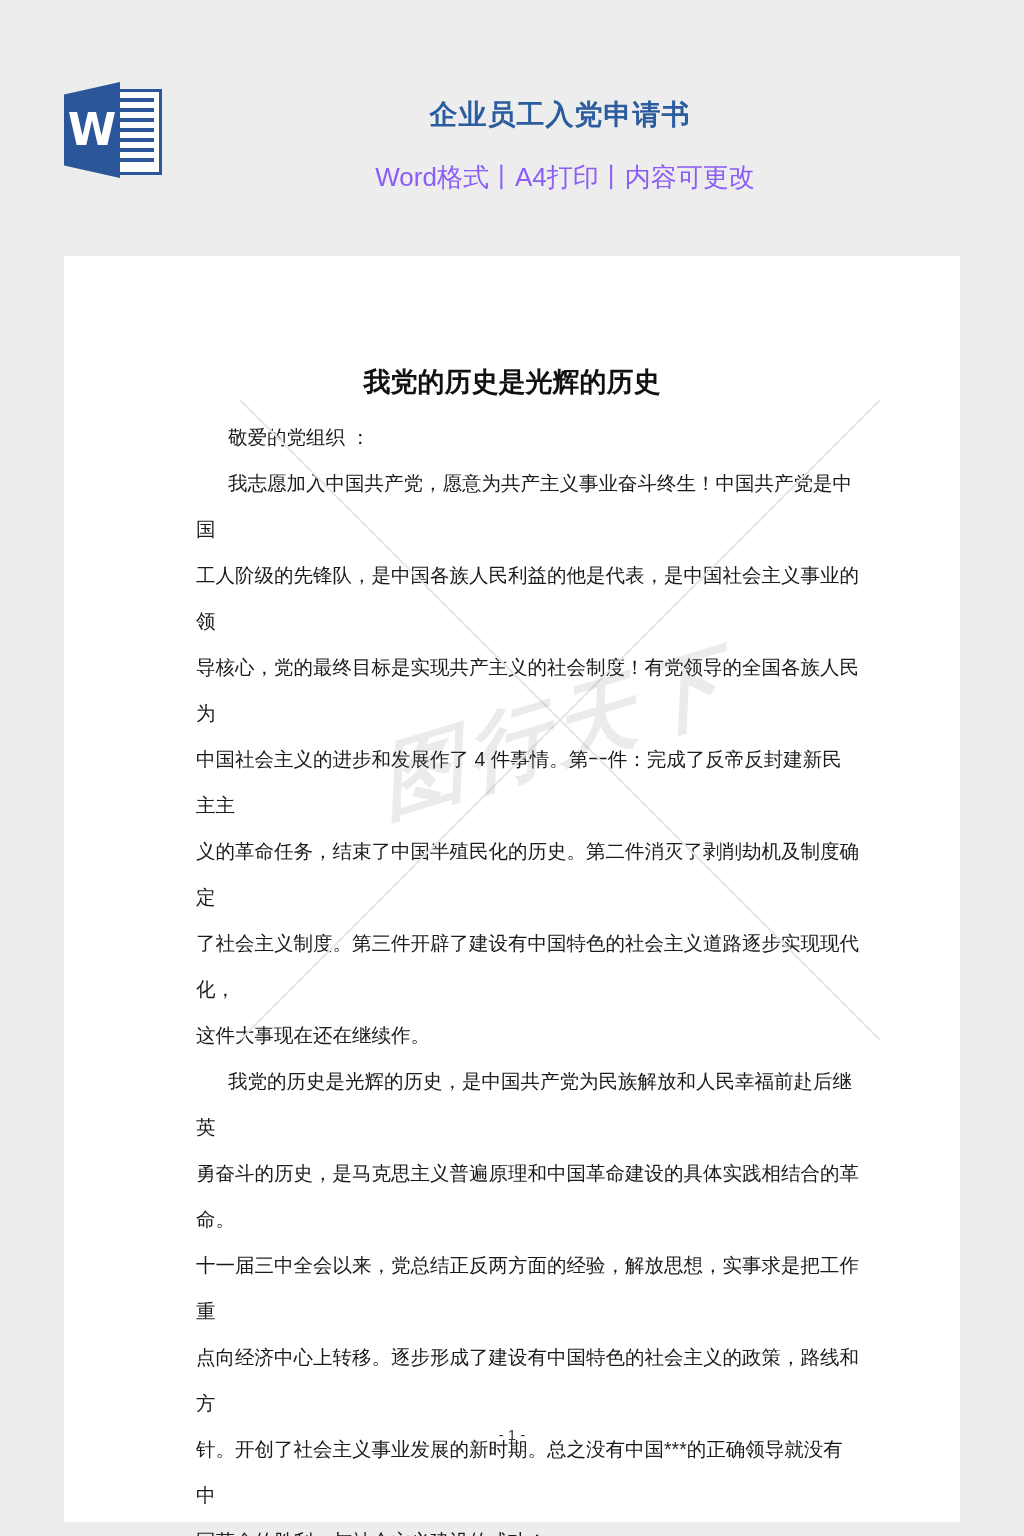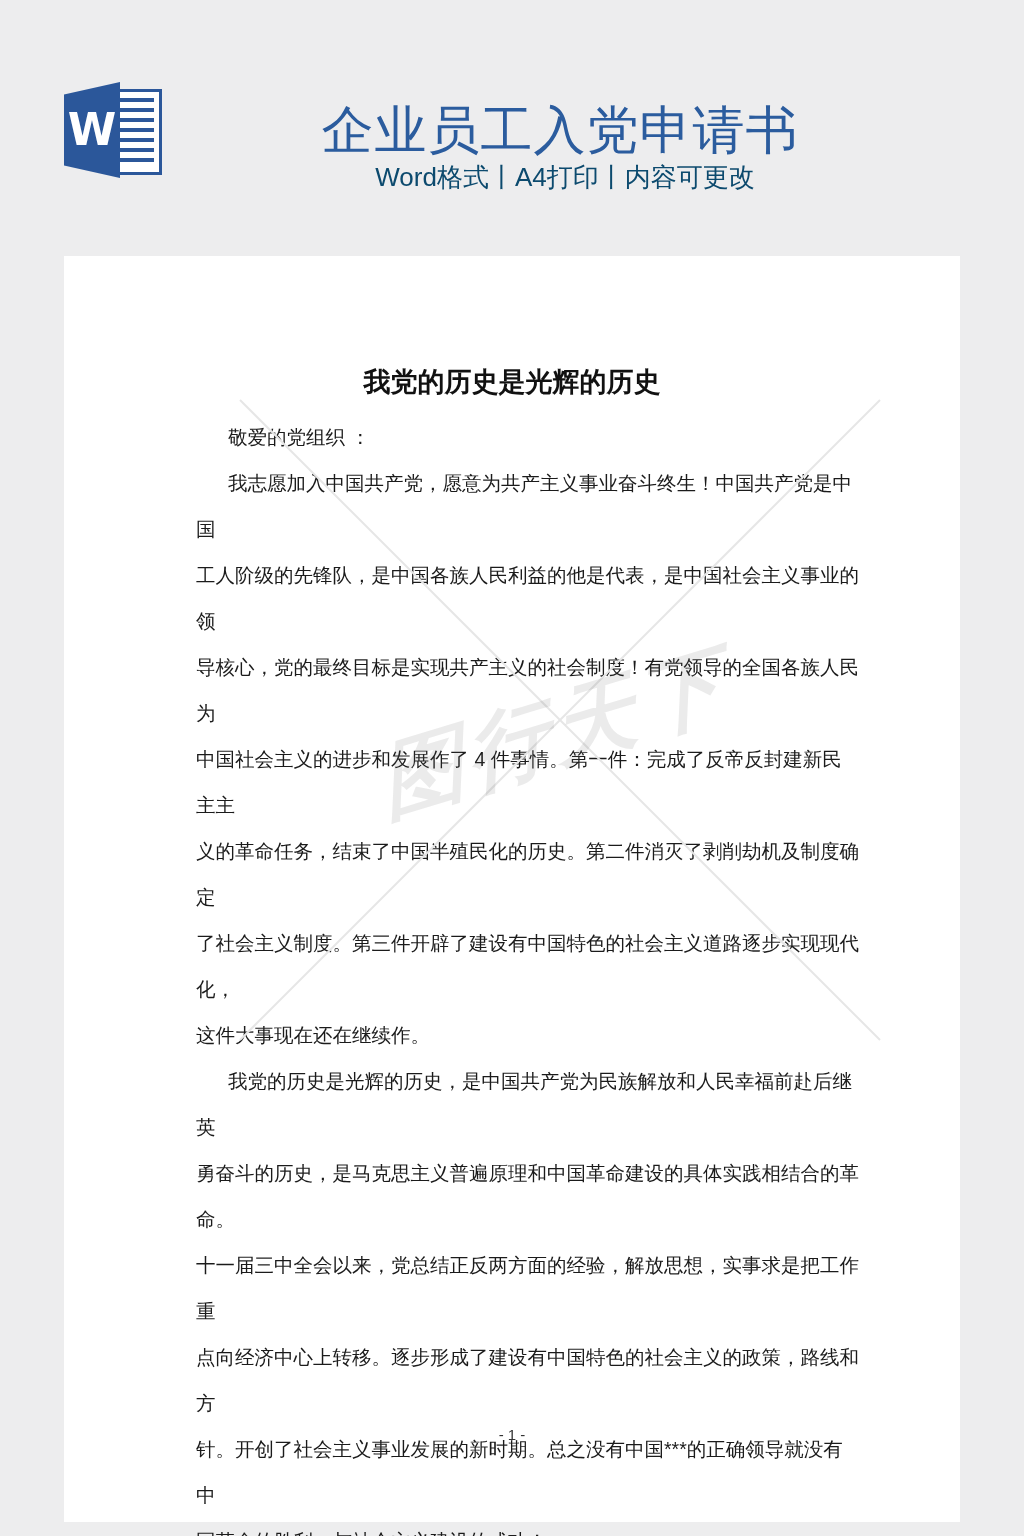--- a/index.html
+++ b/index.html
@@ -27,26 +27,26 @@
     background:#2b579a;
     clip-path:polygon(0 13%,100% 0,100% 100%,0 87%);
     display:flex;align-items:center;justify-content:center;
   }
   .word-icon .flag .w{
     color:#fff;font-weight:bold;font-size:44px;line-height:1;
     font-family:"DejaVu Sans",sans-serif;
   }
   .header-title{
     position:absolute;left:560px;top:96px;transform:translateX(-50%);
-    color:#2b5c9e;font-size:52px;font-weight:normal;white-space:nowrap;
+    color:#2b5c9e;font-size:28px;font-weight:bold;white-space:nowrap;
     letter-spacing:1px;
   }
   .header-subtitle{
     position:absolute;left:565px;top:160px;transform:translateX(-50%);
-    color:#0c4a6e;font-size:26px;white-space:nowrap;
+    color:#8b5cf6;font-size:26px;white-space:nowrap;
   }
   
   .page{
     position:absolute;left:64px;top:256px;width:896px;height:1266px;
     background:#ffffff;
   }
   .wm-lines{position:absolute;left:0;top:0;width:896px;height:1266px;pointer-events:none;}
   .wm-text{
     position:absolute;left:310px;top:420px;
     font-size:84px;font-weight:bold;font-style:italic;

